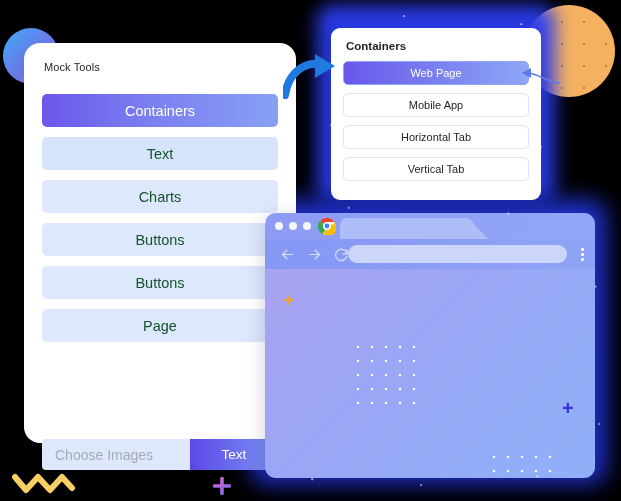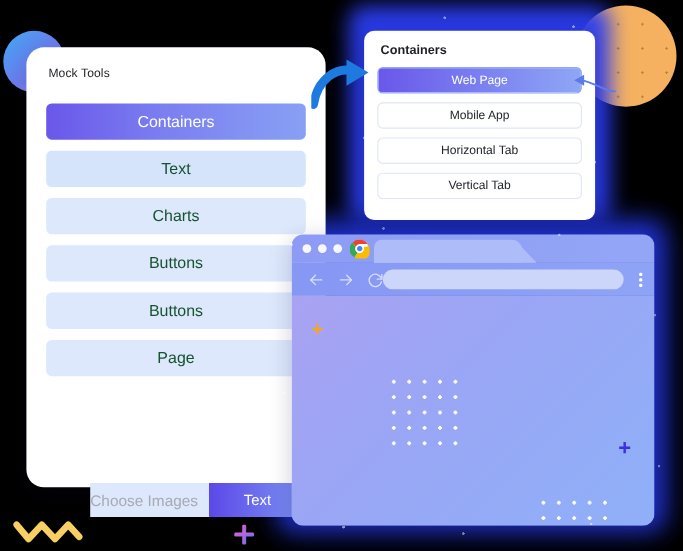--- a/index.html
+++ b/index.html
@@ -83,21 +83,21 @@
   .tool-item.active{
     background:linear-gradient(90deg,#6a57ea 0%,#7b7ff0 45%,#88a0f4 100%);
     color:#fff;
   }
   .tools-footer{
     position:absolute;left:18px;top:396px;width:236px;height:31px;
     display:flex;border-radius:4px;overflow:hidden;
   }
   .choose-input{
     flex:1;background:#dde8fc;display:flex;align-items:center;
-    font-size:14px;color:#a7aab3;margin-left:40px;
+    padding-left:13px;font-size:14px;color:#a7aab3;
   }
   .save-btn{
     width:88px;background:linear-gradient(90deg,#5c48e8 0%,#6f76ef 60%,#7e93f3 100%);
     color:#fff;font-size:13.5px;display:flex;align-items:center;justify-content:center;
   }
 
   
   .containers-card{
     position:absolute;left:331px;top:28px;width:210px;height:172px;
     background:#fff;border-radius:9px;box-sizing:border-box;padding:11px 12px;

